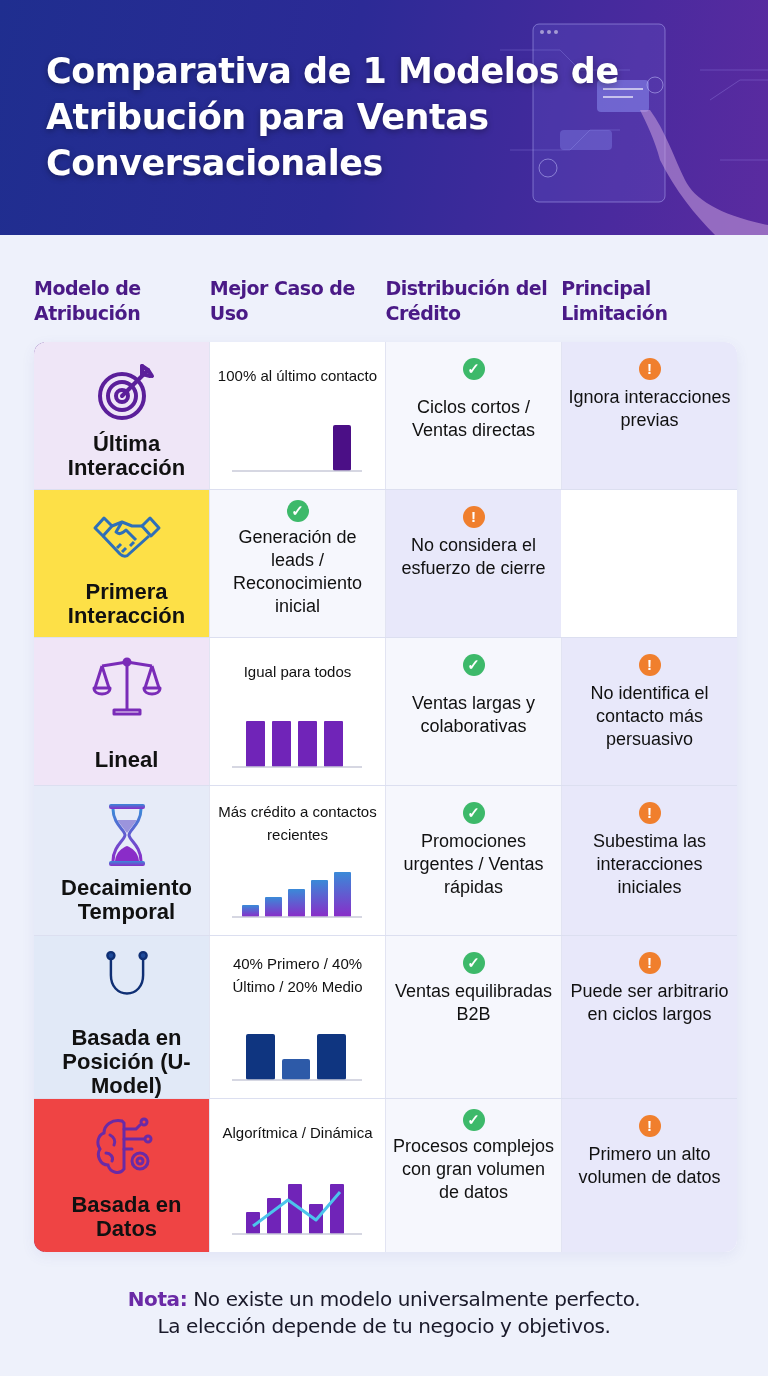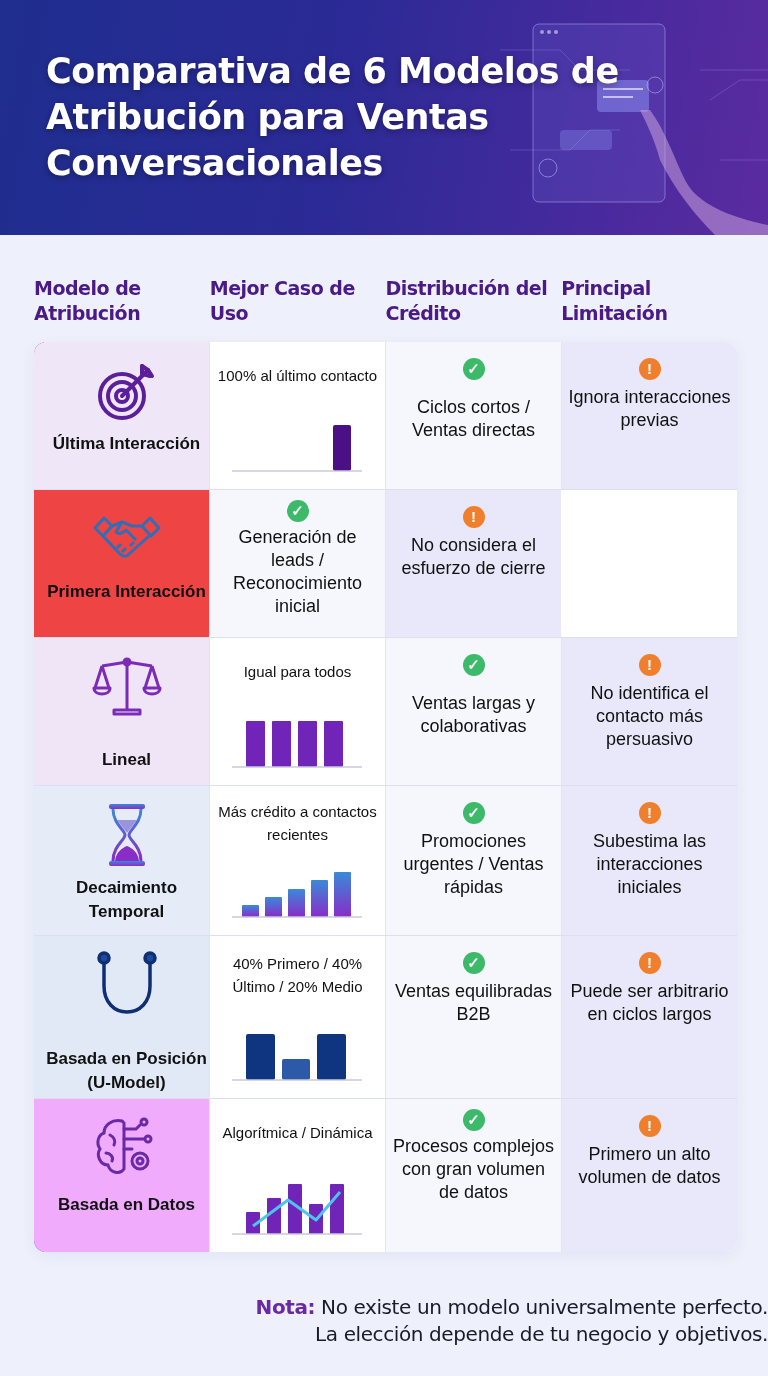--- a/index.html
+++ b/index.html
@@ -12,31 +12,31 @@
   .headers { position: absolute; top: 276px; left: 34px; width: 703px; height: 60px; display: flex; }
   .headers div { flex: 1; text-align: left; color: #4a1a86; font-family: "DejaVu Sans", sans-serif; font-weight: bold; font-size: 19px; line-height: 25px; letter-spacing: -0.5px; }
   .table { position: absolute; left: 34px; top: 342px; width: 703px; border-radius: 12px; overflow: hidden; background: #fff; box-shadow: 0 4px 14px rgba(80,80,160,0.08); }
   .row { display: flex; border-bottom: 1px solid #dcdff0; position: relative; }
   .row:last-child { border-bottom: none; }
   .row .accent { position: absolute; left: 0; top: 0; bottom: 0; width: 10px; border-radius: 10px 0 0 10px; }
   .cell { width: 176px; border-right: 1px solid #e2e4f2; text-align: center; position: relative; display: flex; flex-direction: column; align-items: center; }
   .cell:last-child { border-right: none; width: 175px; }
   .c1 { padding-left: 10px; justify-content: flex-start; }
   .c1 .icon { margin-top: 14px; width: 70px; height: 70px; }
-  .c1 .name { font-weight: bold; font-size: 17px; line-height: 24px; color: #111; margin-top: 6px; }
+  .c1 .name { font-weight: bold; font-size: 22px; line-height: 24px; color: #111; margin-top: 6px; }
   .c2 { background: #fff; }
   .c2 .label { font-size: 15px; line-height: 23px; color: #111; margin-top: 22px; }
   .c2 svg { position: absolute; left: 22px; bottom: 16px; }
   .c3 { background: #f6f7fd; }
   .c4 { background: #e8e8fa; }
   .badge { width: 22px; height: 22px; border-radius: 50%; margin-top: 16px; color: #fff; font-weight: bold; font-size: 15px; line-height: 22px; text-align: center; }
   .ok { background: #3db96a; }
   .warn { background: #f07f2d; }
   .c3 .txt, .c4 .txt { font-size: 18px; line-height: 23px; color: #111; padding: 0 6px; }
-  .note { position: absolute; left: 0; top: 1286px; width: 768px; text-align: right; font-size: 20px; line-height: 27px; color: #1a1a2a; font-family: "DejaVu Sans", sans-serif; letter-spacing: -0.4px; margin-top: 8px; }
+  .note { position: absolute; left: 0; top: 1286px; width: 768px; text-align: center; font-size: 20px; line-height: 27px; color: #1a1a2a; font-family: "DejaVu Sans", sans-serif; letter-spacing: -0.4px; }
   .note b { color: #6a2aa6; }
 </style>
 </head>
 <body>
 
 <div class="hero">
   <svg class="deco" viewBox="0 0 268 225">
     <g stroke="rgba(180,170,255,0.25)" fill="none" stroke-width="1">
       <path d="M0 40 H60 L80 60 H130"></path>
         <path d="M10 140 H70 L90 120 H120"></path>
@@ -49,21 +49,21 @@
       <circle cx="49" cy="22" r="2" fill="rgba(255,255,255,0.5)"></circle>
       <circle cx="56" cy="22" r="2" fill="rgba(255,255,255,0.5)"></circle>
     <rect x="97" y="70" width="52" height="32" rx="4" fill="rgba(150,160,255,0.45)"></rect>
     <rect x="103" y="78" width="40" height="2" fill="rgba(255,255,255,0.6)"></rect>
       <rect x="103" y="86" width="30" height="2" fill="rgba(255,255,255,0.6)"></rect>
     <rect x="60" y="120" width="52" height="20" rx="4" fill="rgba(150,160,255,0.3)"></rect>
     <circle cx="48" cy="158" r="9" fill="none" stroke="rgba(200,200,255,0.5)"></circle>
     <circle cx="155" cy="75" r="8" fill="none" stroke="rgba(200,200,255,0.5)"></circle>
     <path d="M150 100 C165 120 175 150 185 170 C195 190 220 205 268 215 L268 225 L215 225 C195 205 175 180 160 150 C155 130 145 110 140 100 Z" fill="rgba(200,160,220,0.55)"></path>
   </svg>
-  <h1>Comparativa de 6 Modelos de Atribución para Ventas Conversacionales</h1>
+  <h1>Comparativa de 1 Modelos de Atribución para Ventas Conversacionales</h1>
 </div>
 
 <div class="headers">
   <div>Modelo de Atribución</div>
   <div>Mejor Caso de Uso</div>
   <div>Distribución del Crédito</div>
   <div>Principal Limitación</div>
 </div>
 
 <div class="table">
@@ -93,21 +93,21 @@
       <div class="txt" style="margin-top:16px">Ciclos cortos / Ventas directas</div>
     </div>
     <div class="cell c4">
       <div class="badge warn">!</div>
       <div class="txt" style="margin-top:6px">Ignora interacciones previas</div>
     </div>
   </div>
 
   <div class="row" style="height:148px">
     <div class="accent" style="background:#2e6fb8"></div>
-    <div class="cell c1" style="background:#ef4444">
+    <div class="cell c1" style="background:#fde047">
       <svg class="icon" viewBox="0 0 70 70" fill="none" stroke="#2e6fb8" stroke-width="3" stroke-linejoin="round">
         <path d="M3 24 L12 14 L20 22 L11 32 Z"></path>
           <path d="M67 24 L58 14 L50 22 L59 32 Z"></path>
         <path d="M20 22 L30 18 L40 22 L50 22"></path>
           <path d="M11 32 L28 50 C31 53 35 53 37 50 L57 32"></path>
         <path d="M30 18 L24 28 C27 31 31 29 34 26 L44 36"></path>
           <path d="M25 44 L29 40"></path>
           <path d="M30 48 L34 44"></path>
           <path d="M38 42 L42 38"></path>
       </svg>
@@ -227,21 +227,21 @@
       <div class="txt" style="margin-top:6px">Ventas equilibradas B2B</div>
     </div>
     <div class="cell c4">
       <div class="badge warn">!</div>
       <div class="txt" style="margin-top:6px">Puede ser arbitrario en ciclos largos</div>
     </div>
   </div>
 
   <div class="row" style="height:153px">
     <div class="accent" style="background:#4b1a8c"></div>
-    <div class="cell c1" style="background:#f0abfc">
+    <div class="cell c1" style="background:#ef4444">
       <svg class="icon" viewBox="0 0 70 70" fill="none" stroke="#6a2aa6" stroke-width="3" stroke-linecap="round">
         <path d="M30 8 C20 6 12 12 12 20 C6 22 4 30 8 36 C4 42 8 52 16 52 C18 60 28 62 32 56 V10 Z"></path>
         <path d="M18 22 C22 24 24 28 22 32"></path>
           <path d="M14 40 C18 40 22 44 20 48"></path>
         <path d="M32 16 H44 L48 12"></path>
           <circle cx="52" cy="9" r="3"></circle>
         <path d="M32 26 H52"></path>
           <circle cx="56" cy="26" r="3"></circle>
         <path d="M32 36 H40"></path>
         <circle cx="48" cy="48" r="8"></circle>

